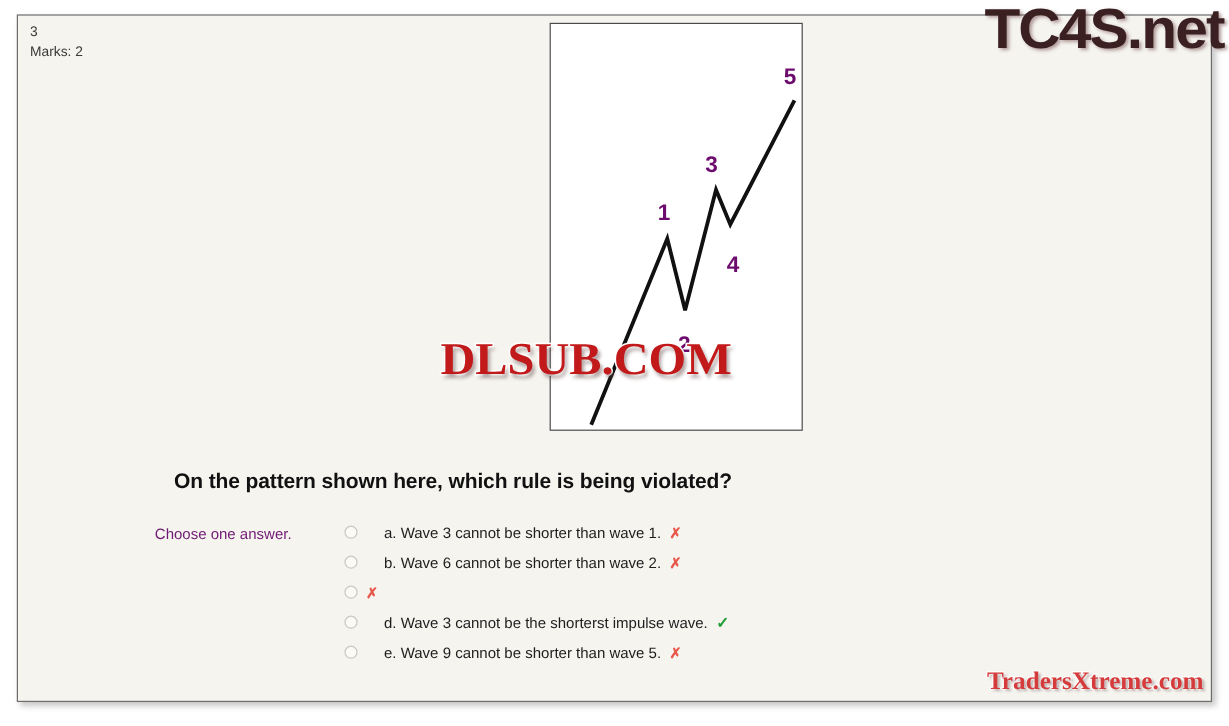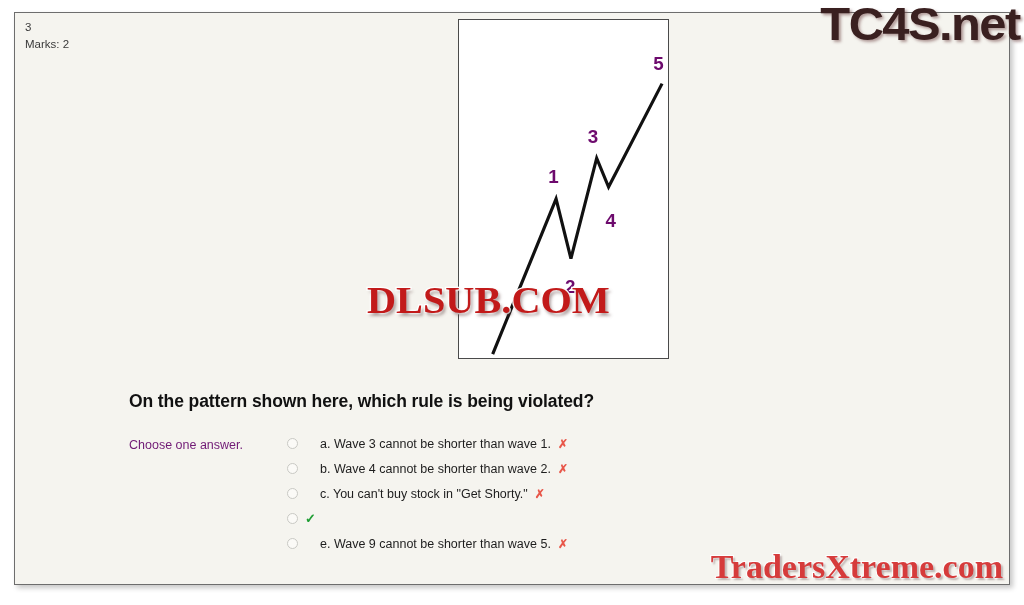--- a/index.html
+++ b/index.html
@@ -69,21 +69,21 @@
   .wave-label {
     fill: #6d0a6d;
     font-family: "Liberation Sans", sans-serif;
     font-size: 19px;
     font-weight: bold;
   }
 
   
   .question-title {
     position: absolute;
-    left: 114px;
+    left: 130px;
     top: 378px;
     font-size: 17.5px;
     font-weight: bold;
     color: #111111;
     letter-spacing: -0.1px;
     white-space: nowrap;
   }
 
   .choose-label {
     position: absolute;
@@ -168,21 +168,21 @@
   .wm-dlsub-inner {
     position: relative;
   }
 
   .wm-traders {
     position: absolute;
     right: 6px;
     bottom: 2px;
     font-family: "Liberation Serif", serif;
     font-weight: bold;
-    font-size: 34px;
+    font-size: 21px;
     line-height: 30px;
     color: #d63b3b;
     -webkit-text-stroke: 2px #ffffff;
     paint-order: stroke fill;
     text-shadow: 2px 2px 2px rgba(100,70,70,0.4);
     white-space: nowrap;
     z-index: 30;
   }
 </style>
 </head>
@@ -215,32 +215,32 @@
     <div class="answers">
 
       <div class="answer-row">
         <span class="answer-radio"></span>
         <span class="answer-text">a. Wave 3 cannot be shorter than wave 1.</span>
         <span class="mark wrong">✗</span>
       </div>
 
       <div class="answer-row">
         <span class="answer-radio"></span>
-        <span class="answer-text">b. Wave 4 cannot be shorter than wave 2.</span>
-        <span class="mark wrong">✗</span>
-      </div>
-
-      <div class="answer-row">
-        <span class="answer-radio"></span>
-        <span class="answer-text">c. You can't buy stock in "Get Shorty."</span>
-        <span class="mark wrong">✗</span>
-      </div>
-
-      <div class="answer-row">
-        <span class="answer-radio"></span>
+        <span class="answer-text">b. Wave 6 cannot be shorter than wave 2.</span>
+        <span class="mark wrong">✗</span>
+      </div>
+
+      <div class="answer-row">
+        <span class="answer-radio"></span>
+        <span class="mark wrong">✗</span>
+      </div>
+
+      <div class="answer-row">
+        <span class="answer-radio"></span>
+        <span class="answer-text">d. Wave 3 cannot be the shorterst impulse wave.</span>
         <span class="mark right">✓</span>
       </div>
 
       <div class="answer-row">
         <span class="answer-radio"></span>
         <span class="answer-text">e. Wave 9 cannot be shorter than wave 5.</span>
         <span class="mark wrong">✗</span>
       </div>
 
     </div>

